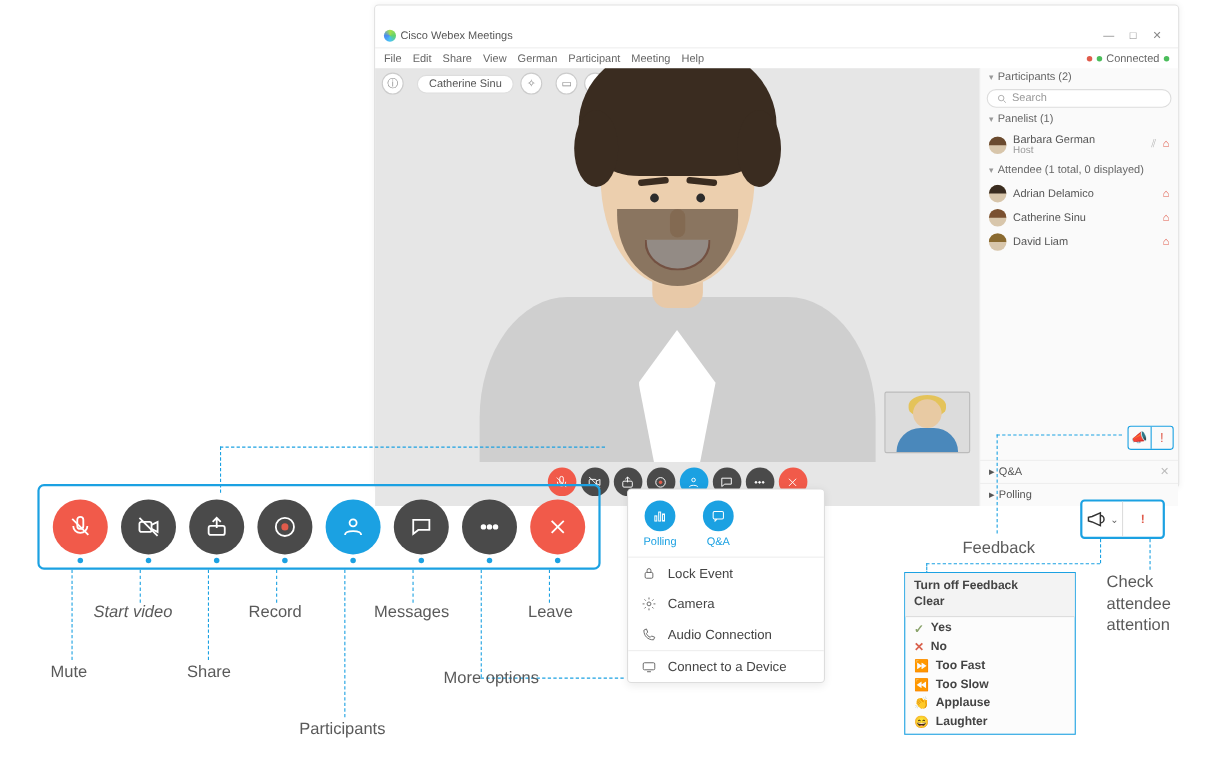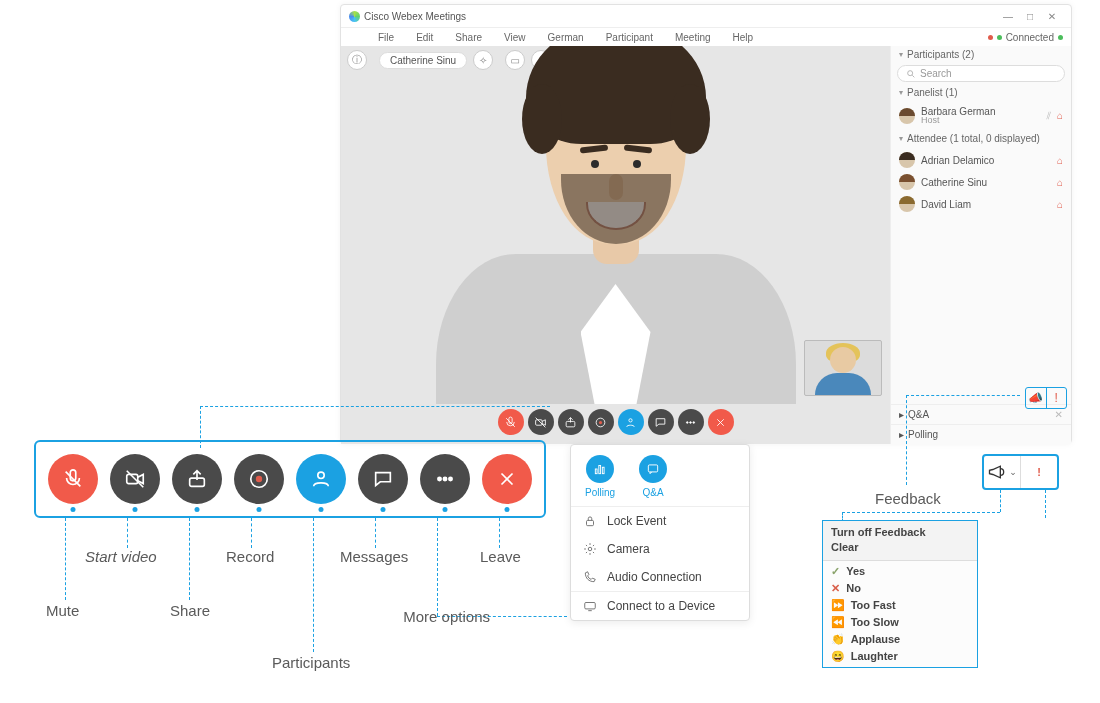--- a/index.html
+++ b/index.html
@@ -1,23 +1,23 @@
 <!DOCTYPE html>
 <html><head>
 <meta charset="utf-8">
 <style>
   html,body{margin:0;padding:0;font-family:"Segoe UI",Arial,sans-serif;font-size:11px;color:#333;background:#fff;}
   .page{position:relative;width:1100px;height:703px;}
   
   .window{position:absolute;left:340px;top:4px;width:730px;height:438px;border:1px solid #e2e2e2;border-radius:4px;background:#fff;box-shadow:0 0 6px rgba(0,0,0,.05);}
-  .titlebar{height:22px;display:flex;align-items:center;padding:0 8px;border-bottom:1px solid #eee;font-size:10px;color:#555;}
+  .titlebar{height:22px;display:flex;align-items:center;padding:0 8px;border-bottom:1px solid #eee;font-size:10px;color:#555;margin-top:16px;}
   .titlebar .logo{width:11px;height:11px;border-radius:50%;background:conic-gradient(#a7e04a,#62d26f,#48c3f3,#4c8af3,#a7e04a);margin-right:4px;}
   .titlebar .grow{flex:1;}
   .winbtn{width:22px;text-align:center;color:#888;}
-  .menubar{height:18px;display:flex;gap:22px;padding:0 8px;font-size:10px;color:#666;align-items:center;margin-left:29px;}
+  .menubar{height:18px;display:flex;gap:10px;padding:0 8px;font-size:10px;color:#666;align-items:center;}
   .menubar .grow{flex:1;}
   .menubar .conn{display:flex;align-items:center;gap:4px;}
   .dot{width:5px;height:5px;border-radius:50%;}
   .red{background:#e05b4b;} .green{background:#4bbd5b;}
   .body{display:flex;height:calc(100% - 40px);}
   
   .video{position:relative;flex:1;background:#e6e6e6;overflow:hidden;border-right:1px solid #eee;}
   .topstrip{position:absolute;top:4px;left:0;right:0;display:flex;align-items:center;padding:0 6px;gap:6px;}
   .rnd{width:18px;height:18px;border:1px solid #ccc;border-radius:50%;background:#fff;display:flex;align-items:center;justify-content:center;color:#888;font-size:10px;}
   .pill{background:#fff;border:1px solid #ddd;border-radius:10px;padding:2px 10px;font-size:10px;color:#555;}
@@ -466,14 +466,17 @@
           <span style="color:#c79b3c;">👏</span>
           <span>Applause</span>
         </div>
       <div class="orow">
           <span style="color:#c79b3c;">😄</span>
           <span>Laughter</span>
         </div>
     </div>
   </div>
 
+  <div class="attLabel" style="left:1006px;top:520px;white-space:pre-line;">Check
+attendee
+attention</div>
 
 </div>
 
 </body></html>

